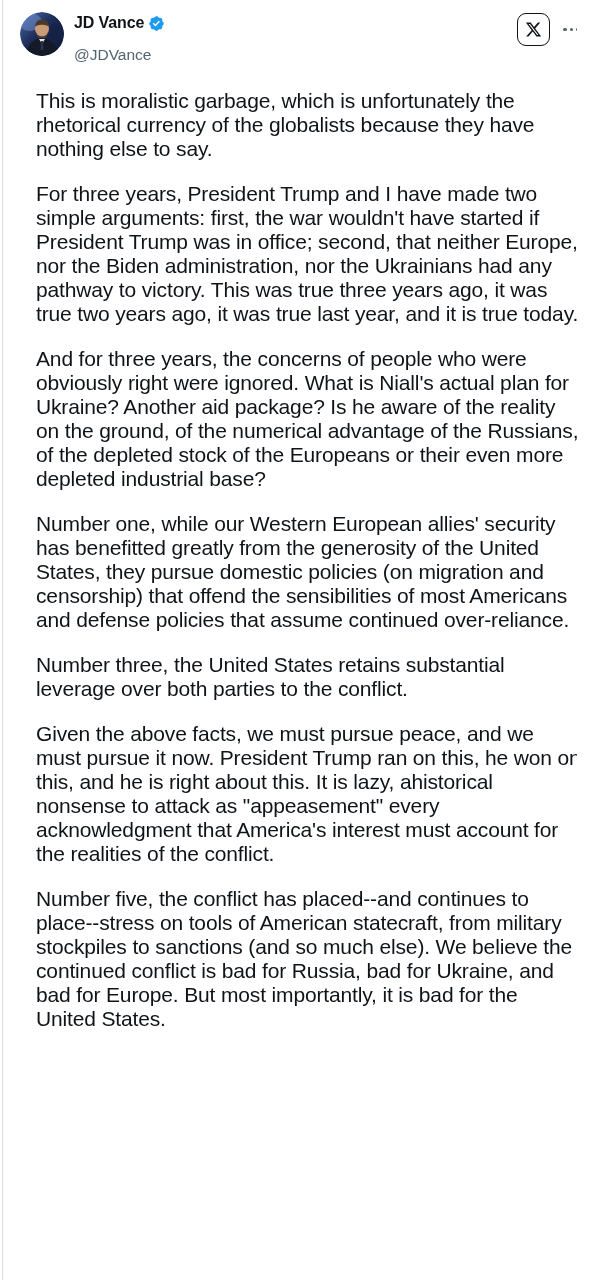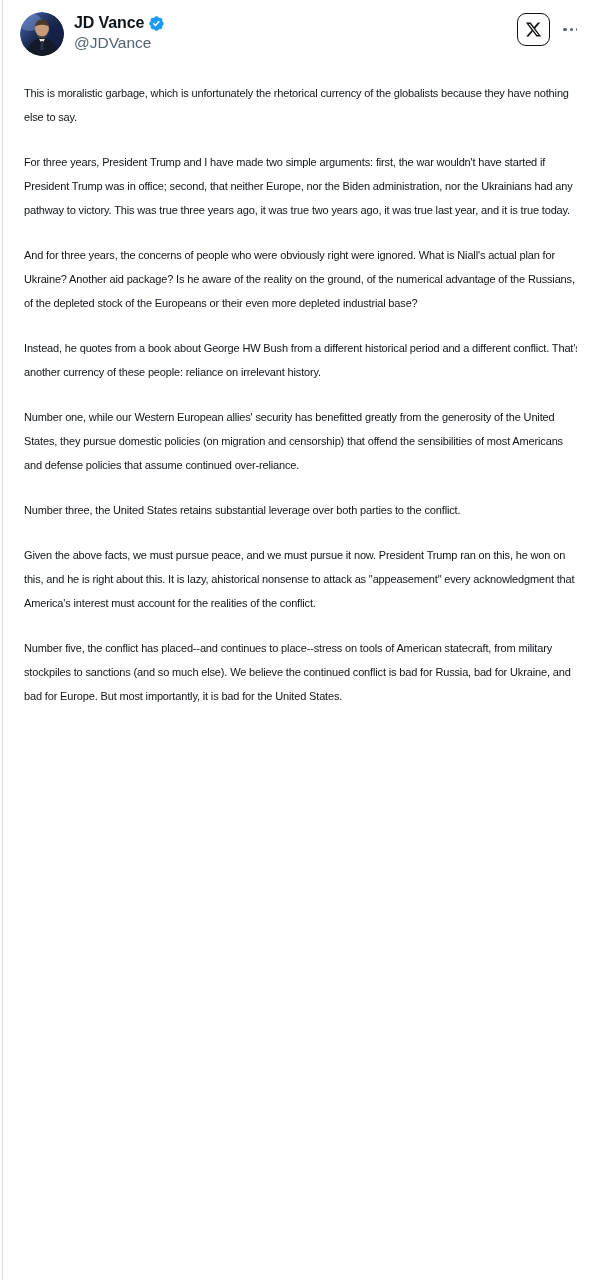--- a/index.html
+++ b/index.html
@@ -58,21 +58,21 @@
     cursor: pointer;
   }
   .badge {
     width: 17px;
     height: 17px;
     display: inline-flex;
   }
   .author-handle {
     font-size: 15.5px;
     color: #536471;
-    margin-top: 2px;
+    margin-top: 14px;
     cursor: pointer;
   }
   .header-right {
     margin-left: auto;
     display: flex;
     align-items: center;
     gap: 11px;
     padding-top: 1px;
   }
   .x-btn {
@@ -98,22 +98,22 @@
     width: 3.6px;
     height: 3.6px;
     border-radius: 50%;
     background: #536471;
   }
   .post-body {
     margin-top: 25px;
     width: 563px;
   }
   .post-body p {
-    margin: 0 0 21px 4px;
-    font-size: 11px;
+    margin: 0 0 21px 16px;
+    font-size: 21px;
     line-height: 24px;
     letter-spacing: -0.15px;
     color: #0f1419;
     word-wrap: break-word;
   }
 </style>
 </head>
 <body>
 
 <div class="page">
@@ -170,21 +170,20 @@
           <span class="dot"></span>
           <span class="dot"></span>
         </div>
       </div>
     </div>
 
     <div class="post-body">
       <p>This is moralistic garbage, which is unfortunately the rhetorical currency of the globalists because they have nothing else to say.</p>
       <p>For three years, President Trump and I have made two simple arguments: first, the war wouldn't have started if President Trump was in office; second, that neither Europe, nor the Biden administration, nor the Ukrainians had any pathway to victory. This was true three years ago, it was true two years ago, it was true last year, and it is true today.</p>
       <p>And for three years, the concerns of people who were obviously right were ignored. What is Niall's actual plan for Ukraine? Another aid package? Is he aware of the reality on the ground, of the numerical advantage of the Russians, of the depleted stock of the Europeans or their even more depleted industrial base?</p>
-      <p>Instead, he quotes from a book about George HW Bush from a different historical period and a different conflict. That's another currency of these people: reliance on irrelevant history.</p>
       <p>Number one, while our Western European allies' security has benefitted greatly from the generosity of the United States, they pursue domestic policies (on migration and censorship) that offend the sensibilities of most Americans and defense policies that assume continued over-reliance.</p>
       <p>Number three, the United States retains substantial leverage over both parties to the conflict.</p>
       <p>Given the above facts, we must pursue peace, and we must pursue it now. President Trump ran on this, he won on this, and he is right about this. It is lazy, ahistorical nonsense to attack as "appeasement" every acknowledgment that America's interest must account for the realities of the conflict.</p>
       <p>Number five, the conflict has placed--and continues to place--stress on tools of American statecraft, from military stockpiles to sanctions (and so much else). We believe the continued conflict is bad for Russia, bad for Ukraine, and bad for Europe. But most importantly, it is bad for the United States.</p>
     </div>
 
   </div>
 </div>
 
 </body></html>

